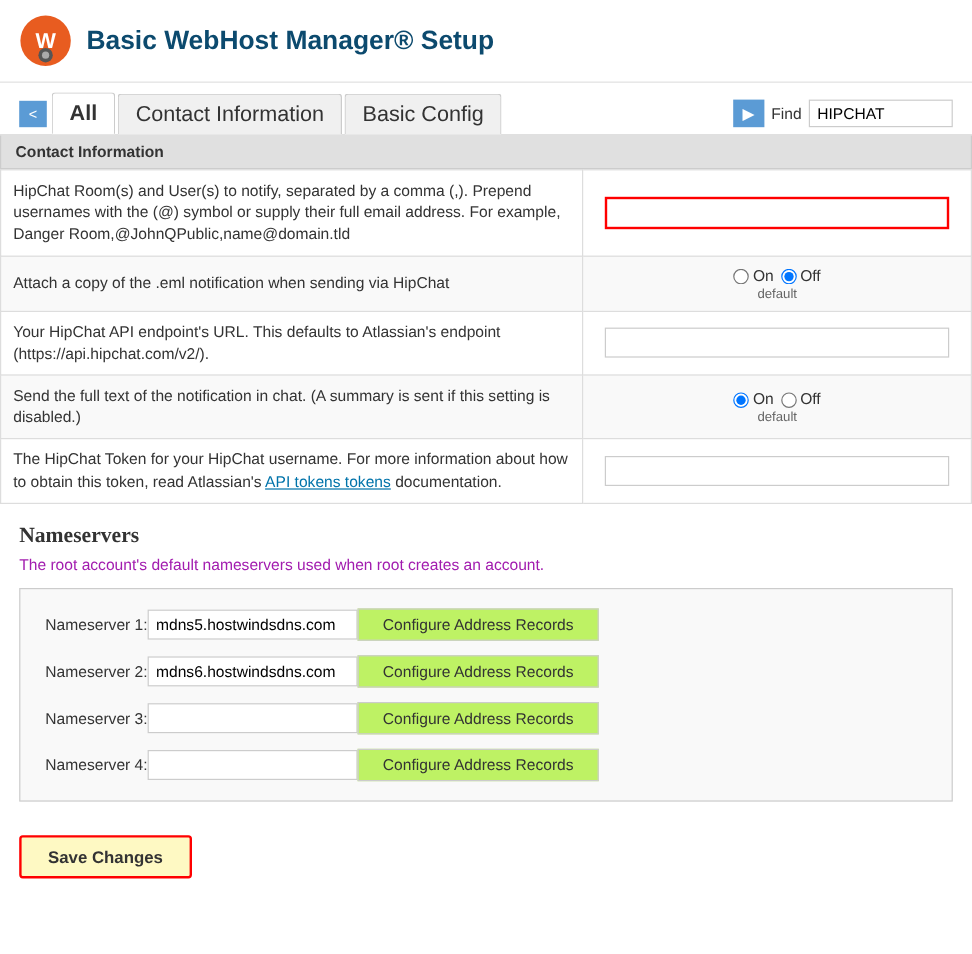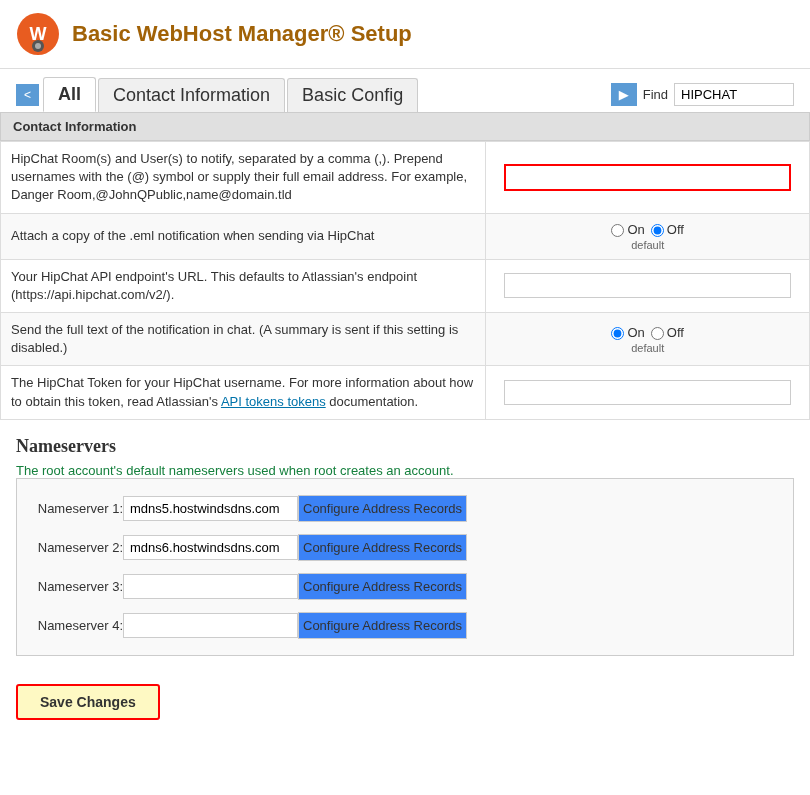--- a/index.html
+++ b/index.html
@@ -1,21 +1,21 @@
 <!DOCTYPE html>
 <html><head>
   <meta charset="utf-8">
   <style>
     * { box-sizing: border-box; margin: 0; padding: 0; }
     body { font-family: Arial, sans-serif; font-size: 13px; background: #fff; color: #333; width: 810px; min-height: 795px; }
 
     
     .header { display: flex; align-items: center; padding: 12px 16px; border-bottom: 1px solid #ddd; background: #fff; }
     .logo { width: 44px; height: 44px; margin-right: 12px; flex-shrink: 0; }
-    .header-title { font-size: 22px; font-weight: bold; color: #a16207; }
+    .header-title { font-size: 22px; font-weight: bold; color: #0c4a6e; }
 
     
     .tabs-bar { display: flex; align-items: center; padding: 8px 16px 0; border-bottom: 1px solid #ccc; background: #fff; }
     .tab-prev-btn { background: #5b9bd5; color: #fff; border: none; padding: 4px 8px; cursor: pointer; font-size: 12px; margin-right: 4px; }
     .tab { padding: 6px 14px; border: 1px solid #ccc; border-bottom: none; background: #f0f0f0; cursor: pointer; font-size: 18px; margin-right: 2px; border-radius: 3px 3px 0 0; }
     .tab.active { background: #fff; border-bottom: 1px solid #fff; font-weight: bold; }
     .find-area { margin-left: auto; display: flex; align-items: center; gap: 6px; }
     .find-label { font-size: 13px; }
     .find-input { border: 1px solid #ccc; padding: 3px 6px; font-size: 13px; width: 120px; }
     .find-go-btn { background: #5b9bd5; color: #fff; border: none; padding: 4px 8px; cursor: pointer; font-size: 13px; }
@@ -34,27 +34,27 @@
     .text-input-full { border: 2px solid red; padding: 4px 6px; width: 95%; font-size: 13px; }
     .text-input-normal { border: 1px solid #ccc; padding: 4px 6px; width: 95%; font-size: 13px; }
 
     .radio-group { display: flex; align-items: center; gap: 6px; flex-wrap: wrap; justify-content: center; }
     .radio-group label { display: flex; align-items: flex-end; gap: 3px; font-size: 13px; }
     .default-text { font-size: 11px; color: #666; display: block; text-align: center; margin-top: 2px; }
 
     
     .ns-section { padding: 16px; }
     .ns-section h2 { font-size: 18px; font-weight: bold; margin-bottom: 6px; font-family: Liberation Serif, serif; }
-    .ns-desc { font-size: 13px; color: #15803d; }
+    .ns-desc { font-size: 13px; color: #a21caf; margin-bottom: 12px; }
     .ns-box { border: 1px solid #ccc; background: #f9f9f9; padding: 16px; }
     .ns-row { display: flex; align-items: center; margin-bottom: 12px; }
     .ns-row:last-child { margin-bottom: 0; }
     .ns-label { font-size: 13px; min-width: 90px; text-align: right; }
     .ns-input { border: 1px solid #ccc; padding: 4px 6px; font-size: 13px; width: 175px; }
-    .ns-btn { background: #3b82f6; border: 1px solid #ccc; padding: 5px 4px; font-size: 13px; cursor: pointer; color: #333; }
+    .ns-btn { background: #bef264; border: 1px solid #ccc; padding: 5px 20px; font-size: 13px; cursor: pointer; color: #333; }
 
     
     .save-area { padding: 12px 16px; }
     .save-btn { background: #fef9c3; border: 2px solid red; color: #333; padding: 8px 22px; font-size: 14px; font-weight: bold; cursor: pointer; border-radius: 3px; }
 
     .link-blue { color: #0073aa; text-decoration: underline; }
   </style>
 </head>
 <body>
 

